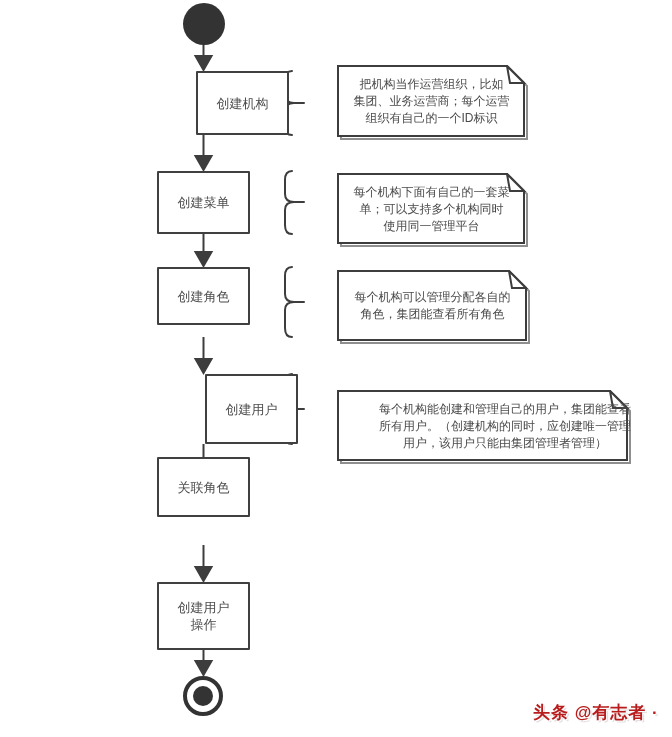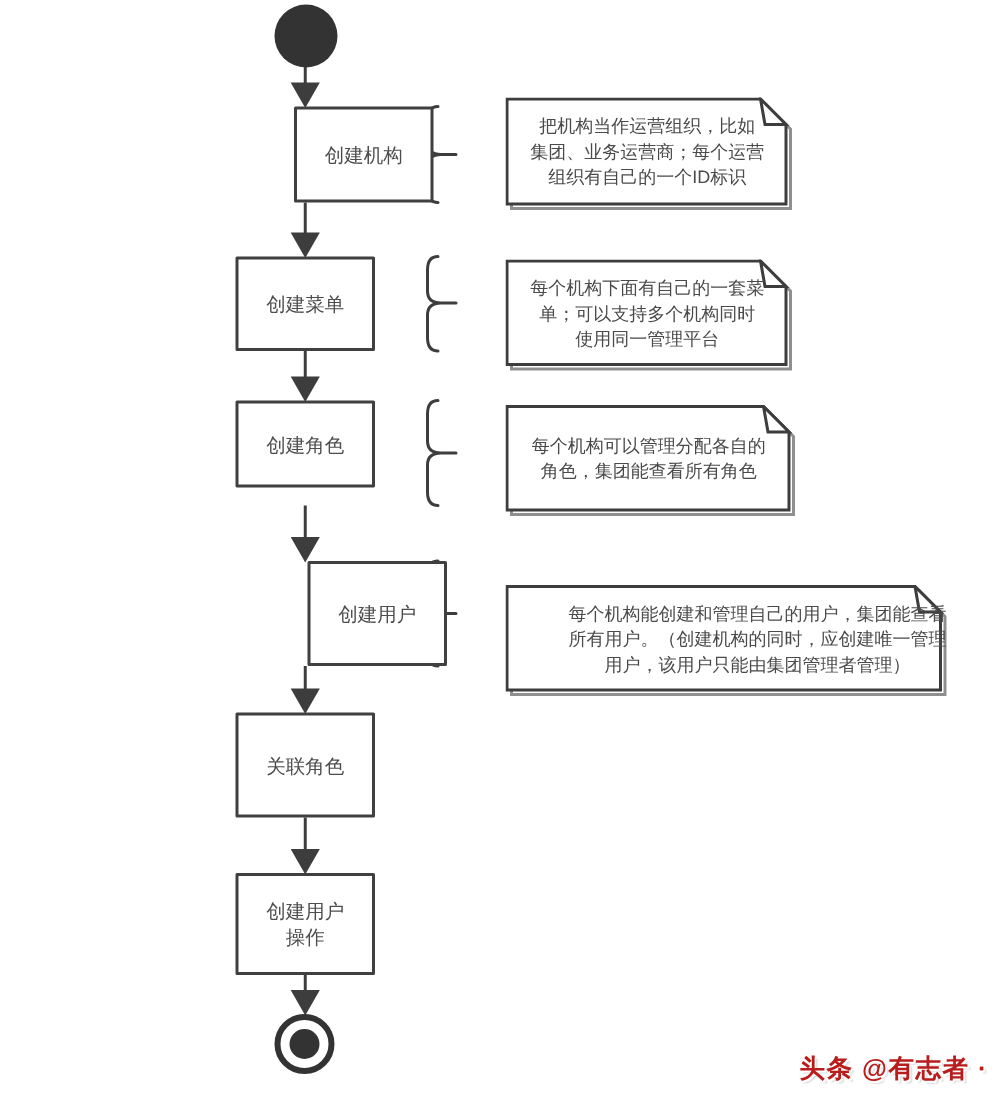--- a/index.html
+++ b/index.html
@@ -26,21 +26,21 @@
     box-sizing:border-box;
   }
   .box span{
     color:#4d4d4d;font-size:13px;line-height:17px;
     text-align:center;white-space:pre-line;
   }
   .b1{top:71px;height:64px;margin-left:39px;}
   .b2{top:171px;height:63px;}
   .b3{top:267px;height:58px;}
   .b4{top:374px;height:70px;margin-left:48px;}
-  .b5{top:475px;height:70px;}
+  .b5{top:457px;height:60px;}
   .b6{top:582px;height:68px;}
 
   .note{position:absolute;}
   .note svg{position:absolute;left:0;top:0;}
   .note-text{
     position:absolute;left:2px;top:2px;right:6px;bottom:6px;
     display:flex;align-items:center;justify-content:center;
     text-align:center;color:#4a4a4a;
     font-size:12px;line-height:17px;white-space:pre-line;
   }

